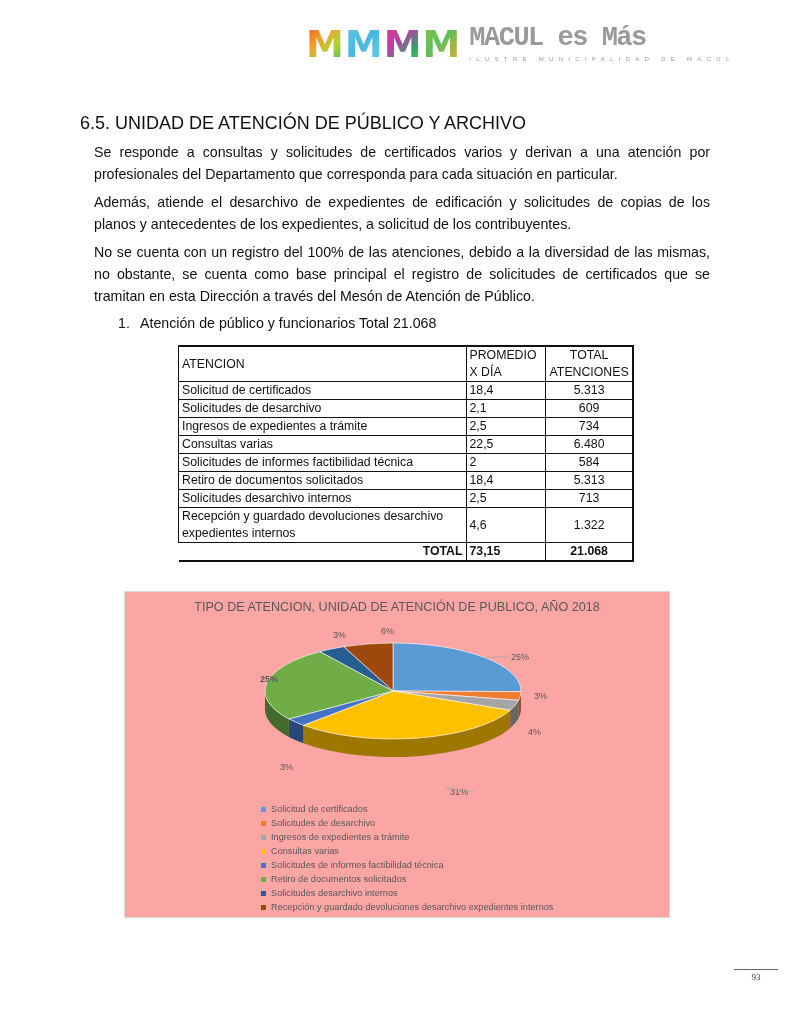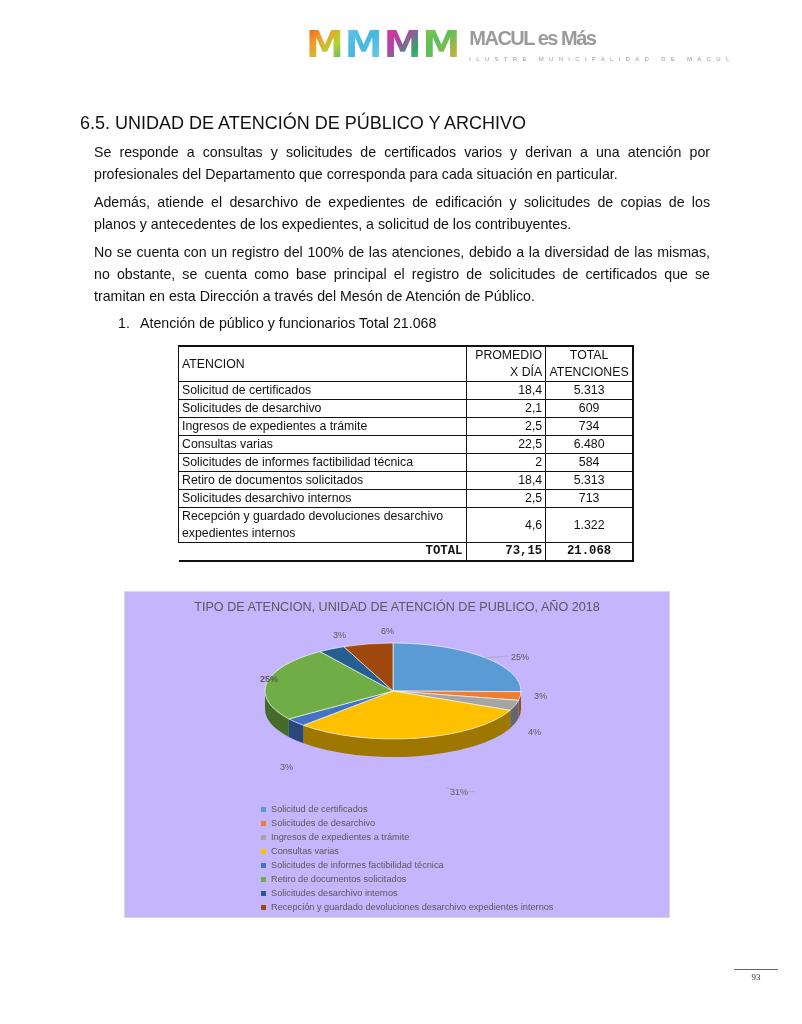--- a/index.html
+++ b/index.html
@@ -9,47 +9,47 @@
   
   .logo { position: absolute; left: 306px; top: 22px; height: 46px; display: flex; align-items: flex-start; }
   .logo-ms { display: flex; gap: 2px; height: 40px; margin-top: 2px; }
   .logo-m { font-family: "DejaVu Sans", sans-serif; font-weight: bold; font-size: 38px; line-height: 40px;
             -webkit-background-clip: text; background-clip: text; color: transparent; letter-spacing: -1px; }
   .m1 { background-image: linear-gradient(135deg, #e8512b 0%, #f39c2a 35%, #b4d334 65%, #3cb371 100%); }
   .m2 { background-image: linear-gradient(135deg, #63c6e6 0%, #48b8e0 50%, #6fd0ea 100%); }
   .m3 { background-image: linear-gradient(135deg, #d63c8d 0%, #b83fa6 40%, #2ea86a 75%, #8bc34a 100%); }
   .m4 { background-image: linear-gradient(135deg, #8bc34a 0%, #5bbf5a 45%, #f0a830 100%); }
   .logo-text { margin-left: 10px; }
-  .logo-brand { font-family: Liberation Sans, sans-serif; font-weight: bold; font-size: 20px; color: #9a9a9a;
+  .logo-brand { font-family: Liberation Mono, monospace; font-weight: bold; font-size: 27px; color: #9a9a9a;
                 letter-spacing: -1.5px; line-height: 32px; }
   .logo-tag { font-size: 6px; letter-spacing: 5.3px; color: #9a9a9a; margin-top: 2px; white-space: nowrap; }
 
   
   .section-title { position: absolute; left: 80px; top: 113px; font-weight: normal; font-size: 18px; }
   .para { position: absolute; left: 94px; width: 616px; font-size: 14.2px; line-height: 22px; text-align: justify; }
   .p1 { top: 141px; }
   .p2 { top: 191px; }
   .p3 { top: 241px; }
   .list-item { position: absolute; left: 118px; top: 315px; font-size: 14.2px; }
   .list-item .num { display: inline-block; width: 22px; }
 
   
   table.att { position: absolute; left: 178px; top: 345px; border-collapse: collapse; font-size: 12.3px; width: 456px; }
   table.att td, table.att th { border: 1px solid #111; padding: 0 3px; height: 17px; line-height: 17px; font-weight: normal; }
   table.att th { text-align: center; line-height: 17px; }
   table.att .c1 { width: 278px; text-align: left; }
-  table.att .c2 { width: 72px; text-align: right; }
+  table.att .c2 { width: 72px; text-align: left; }
   table.att .c3 { width: 72px; text-align: center; }
-  table.att tr.total td { font-weight: bold; border-bottom: 2px solid #111; font-family: Liberation Mono, monospace; }
+  table.att tr.total td { font-weight: bold; border-bottom: 2px solid #111; }
   table.att tr.total td.c1 { border-left: none; text-align: right; }
   table.att thead th { border-top: 2px solid #111; }
   table.att { border-right: 2px solid #111; }
 
   
-  .chart { position: absolute; left: 124px; top: 591px; width: 544px; height: 325px; border: 1px solid #d9d9d9; background: #c4b5fd; }
+  .chart { position: absolute; left: 124px; top: 591px; width: 544px; height: 325px; border: 1px solid #d9d9d9; background: #fca5a5; }
   .chart-title { position: absolute; left: 0; right: 0; top: 8px; text-align: center; font-size: 12.6px; color: #595959; }
   .chart svg { position: absolute; left: 0; top: 0; }
   .legend { position: absolute; left: 136px; top: 210px; font-size: 9.2px; color: #595959; }
   .legend-item { height: 14px; line-height: 14px; white-space: nowrap; display: flex; align-items: center; }
   .legend-swatch { width: 5px; height: 5px; display: inline-block; margin-right: 5px; }
 
   .page-line { position: absolute; left: 734px; top: 969px; width: 44px; border-top: 1px solid #666; }
   .page-num { position: absolute; left: 734px; top: 972px; width: 44px; text-align: center; font-size: 9px; color: #333;
               font-family: "Liberation Serif", serif; }
 </style>

